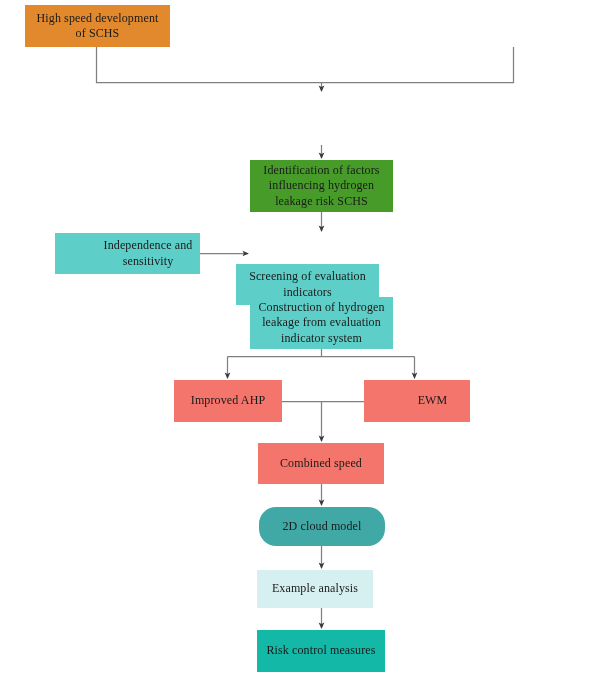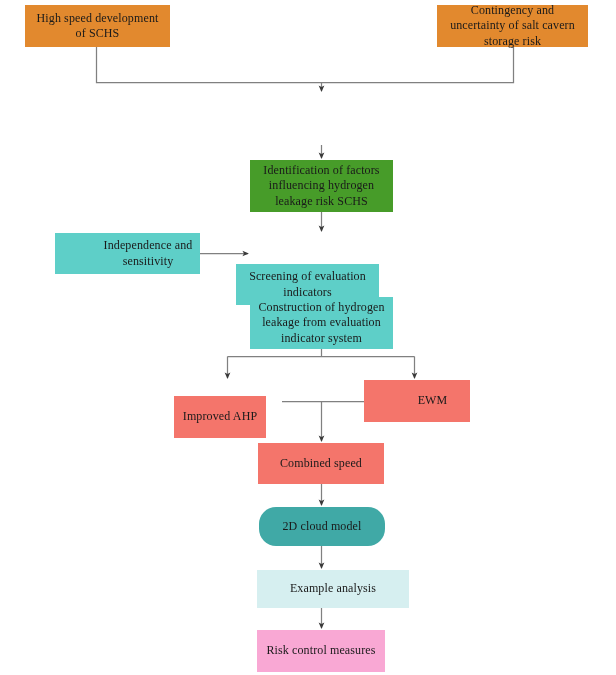--- a/index.html
+++ b/index.html
@@ -44,21 +44,21 @@
     display: block;
     width: 100%;
   }
   .n-orange { background: #E2892E; }
   .n-blue   { background: #4A9AC8; }
   .n-green  { background: #479C29; }
   .n-teal   { background: #5ECFC8; }
   .n-red    { background: #F4756B; }
   .n-dteal  { background: #40A9A6; }
   .n-cyan   { background: #D6EFF0; }
-  .n-gray   { background: #f9a8d4; }
+  .n-gray   { background: #14b8a6; }
 </style>
 </head>
 <body>
 
 <div id="canvas">
 
   <svg class="edges" viewBox="0 0 616 675" xmlns="http://www.w3.org/2000/svg">
     <defs>
       <marker id="arrow" viewBox="0 0 10 10" refX="8.6" refY="5" markerWidth="5.2" markerHeight="5.2" orient="auto-start-reverse">
         <path d="M 0 0.6 L 10 5 L 0 9.4 L 2.4 5 Z" fill="#3a3a3a"></path>
@@ -91,58 +91,55 @@
       <path d="M 321.5 546 L 321.5 568" marker-end="url(#arrow)"></path>
 
       <path d="M 321.5 608 L 321.5 628" marker-end="url(#arrow)"></path>
     </g>
   </svg>
 
   <div class="node n-orange" style="left:25px;top:5px;width:145px;height:42px;">
     <span>High speed development of SCHS</span>
   </div>
 
-  <div class="node n-orange" style="left:437px;top:5px;width:151px;height:42px;">
-    <span>Contingency and uncertainty of salt cavern storage risk</span>
-  </div>
 
 
   <div class="node n-green" style="left:250px;top:160px;width:143px;height:52px;">
     <span>Identification of factors influencing hydrogen leakage risk SCHS</span>
   </div>
 
   <div class="node n-teal" style="left:55px;top:233px;width:145px;height:41px;padding-left:46px;">
     <span>Independence and sensitivity</span>
   </div>
 
   <div class="node n-teal" style="left:236px;top:233px;width:143px;height:41px;margin-top:31px;">
     <span>Screening of evaluation indicators</span>
   </div>
 
   <div class="node n-teal" style="left:250px;top:297px;width:143px;height:52px;">
     <span>Construction of hydrogen leakage from evaluation indicator system</span>
   </div>
 
-  <div class="node n-red" style="left:174px;top:396px;width:92px;height:42px;">
+  <div class="node n-red" style="left:174px;top:380px;width:108px;height:42px;">
     <span>Improved AHP</span>
   </div>
 
   <div class="node n-red" style="left:364px;top:380px;width:106px;height:42px;padding-left:36px;">
     <span>EWM</span>
   </div>
 
   <div class="node n-red" style="left:258px;top:443px;width:126px;height:41px;">
     <span>Combined speed</span>
   </div>
 
   <div class="node n-dteal" style="left:259px;top:507px;width:126px;height:39px;border-radius:17px;">
     <span>2D cloud model</span>
   </div>
 
-  <div class="node n-cyan" style="left:257px;top:570px;width:152px;height:38px;">
+  <div class="node n-cyan" style="left:257px;top:570px;width:116px;height:38px;">
     <span>Example analysis</span>
   </div>
 
   <div class="node n-gray" style="left:257px;top:630px;width:128px;height:42px;">
     <span>Risk control measures</span>
   </div>
 
 </div>
 
 </body></html>

